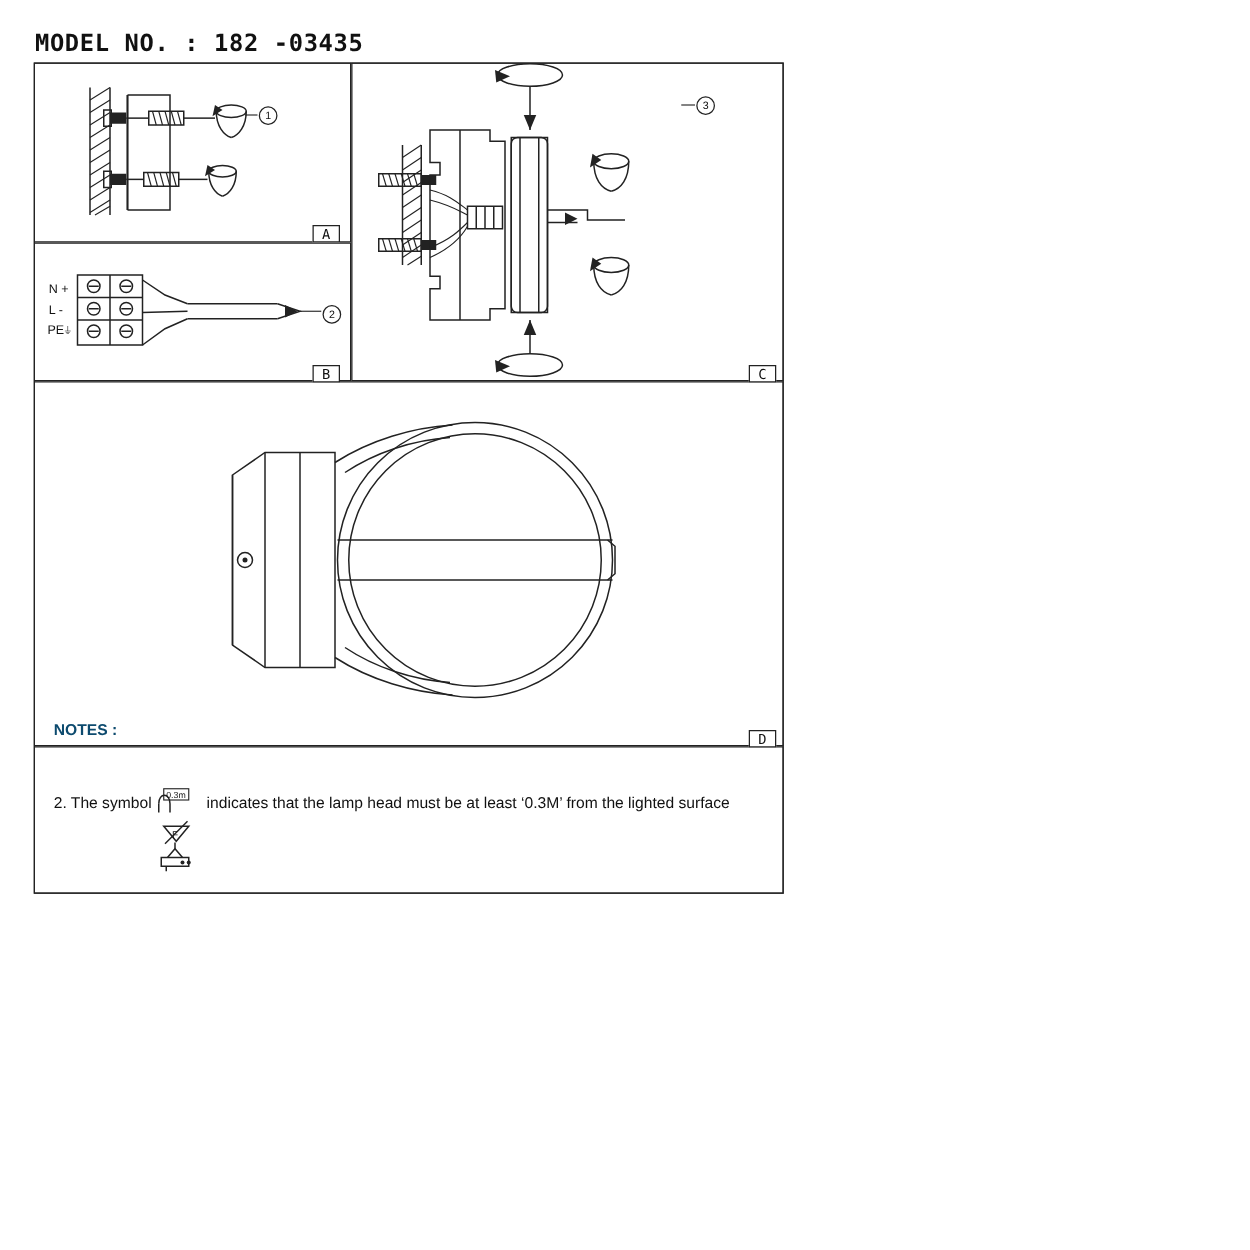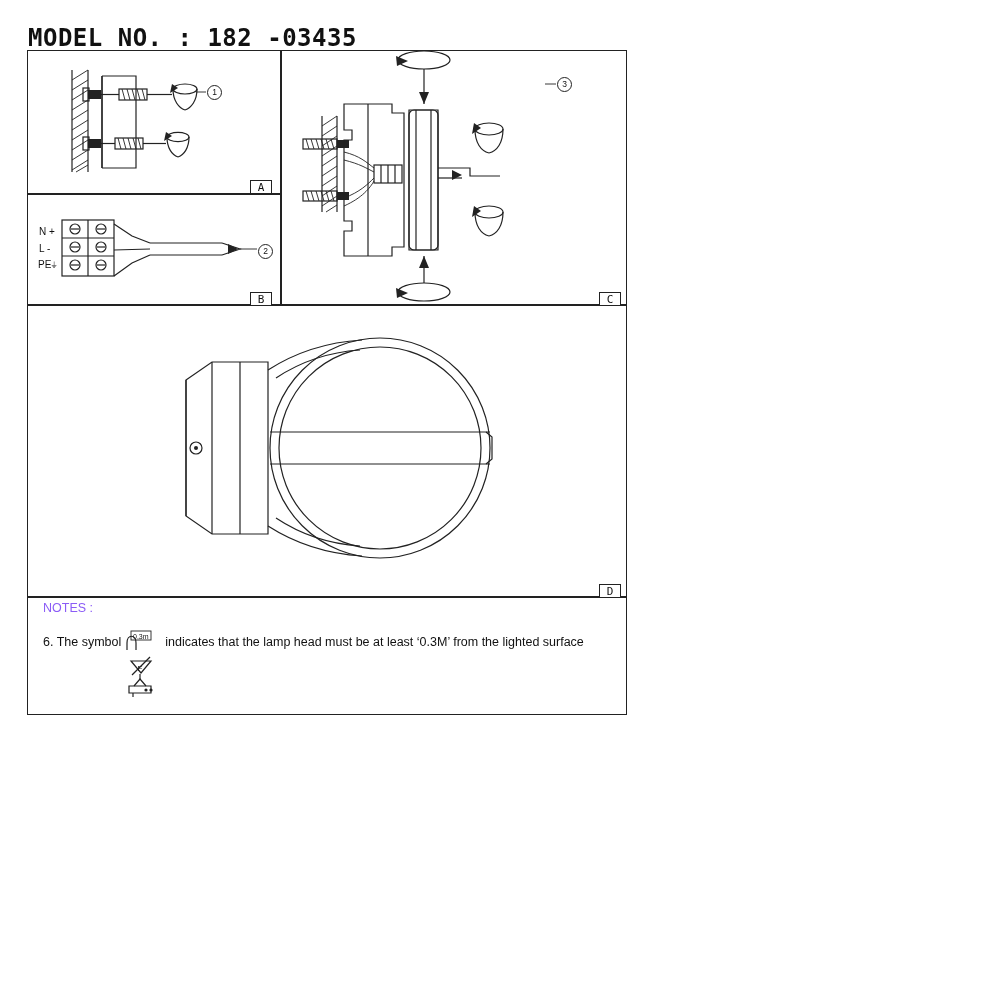--- a/index.html
+++ b/index.html
@@ -18,21 +18,21 @@
   .sheet {
     position: absolute;
     left: 0; top: 0;
     width: 1000px; height: 1000px;
   }
   #model-title {
     position: absolute;
     left: 28px;
     top: 24px;
     font-family: "DejaVu Sans Mono", monospace;
-    font-size: 24px;
+    font-size: 19px;
     letter-spacing: 0.5px;
     font-weight: 700;
     color: #111;
     white-space: nowrap;
   }
   .frame {
     position: absolute;
     border: 1.6px solid #222;
     box-sizing: border-box;
   }
@@ -109,23 +109,24 @@
     color: #111;
     white-space: nowrap;
   }
   #term-n { left: 39px; top: 226px; }
   #term-l { left: 39px; top: 243px; }
   #term-pe { left: 38px; top: 259px; }
 
   
   #notes-heading {
     position: absolute;
-    left: 43px; top: 601px;
+    left: 43px; top: 577px;
     font-size: 12.5px;
-    color: #8b5cf6;
+    color: #0c4a6e;
+    font-weight: bold;
   }
   .note-line {
     position: absolute;
     font-size: 12.5px;
     color: #111;
     white-space: nowrap;
     left: 43px;
   }
   #note-1 { top: 635px; }
   #note-2 { top: 661px; }
@@ -171,21 +172,21 @@
 
   <div class="term-label" id="term-n">N +</div>
   <div class="term-label" id="term-l">L  -</div>
   <div class="term-label" id="term-pe">
     <span>PE</span><span style="font-size:8px;">⏚</span>
   </div>
 
   <div id="notes-heading">NOTES :</div>
 
   <div class="note-line" id="note-1">
-    <span>6. The symbol</span><span class="note-gap-1"></span><span>indicates that the lamp head must be at least ‘0.3M’ from the lighted surface</span>
+    <span>2. The symbol</span><span class="note-gap-1"></span><span>indicates that the lamp head must be at least ‘0.3M’ from the lighted surface</span>
   </div>
 
   <svg class="ovl" viewBox="0 0 1000 1000">
 
     <g>
 
       <line class="st" x1="72" y1="70" x2="72" y2="172"></line>
       <line class="st" x1="88" y1="70" x2="88" y2="172"></line>
       <g class="hatch">
         <line x1="72" y1="80" x2="88" y2="70"></line>

